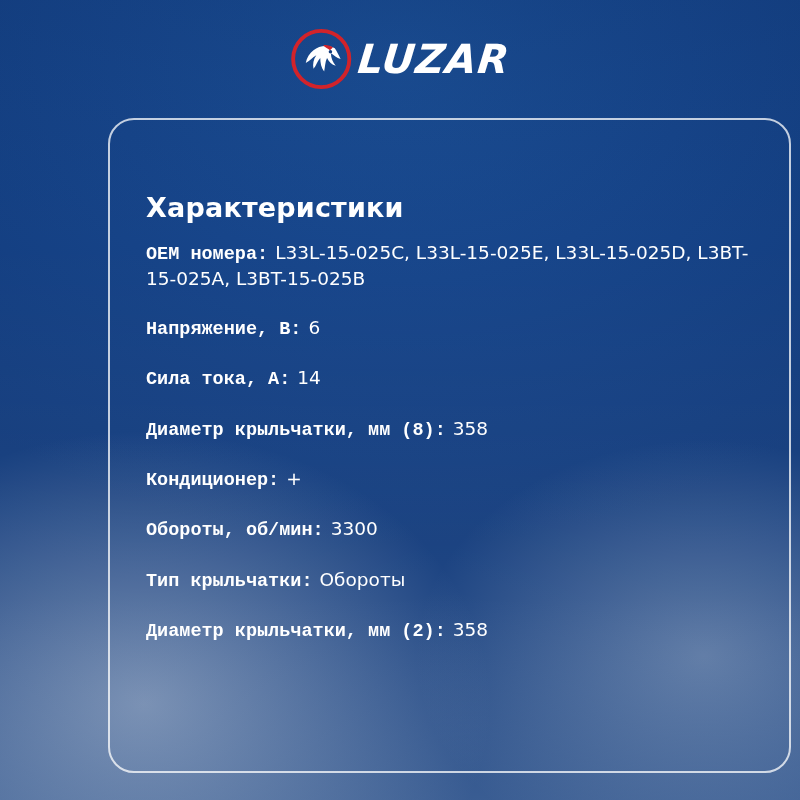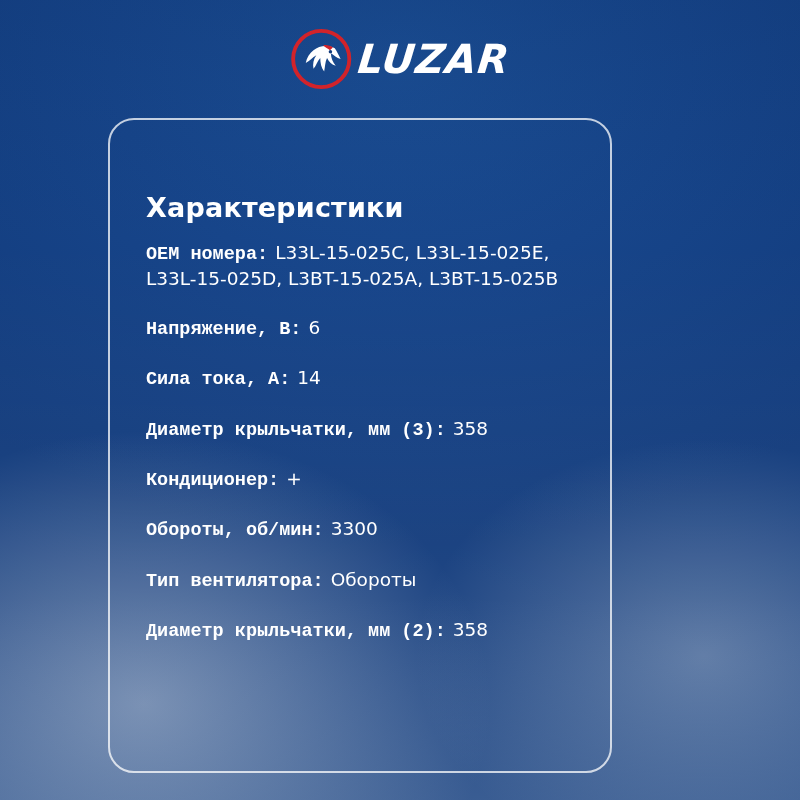--- a/index.html
+++ b/index.html
@@ -62,21 +62,21 @@
     color: #ffffff;
     line-height: 1;
     transform: skewX(-6deg);
   }
 
   
   .card {
     position: absolute;
     left: 108px;
     top: 118px;
-    width: 504px;
+    width: 683px;
     height: 655px;
     box-sizing: border-box;
     border: 2px solid rgba(255,255,255,0.75);
     border-radius: 26px;
     z-index: 2;
   }
 
   .card-inner {
     position: absolute;
     left: 36px;
@@ -145,33 +145,33 @@
 
       <p class="spec-row">
         <span class="spec-label">Напряжение, В:</span><span class="spec-value">6</span>
       </p>
 
       <p class="spec-row">
         <span class="spec-label">Сила тока, А:</span><span class="spec-value">14</span>
       </p>
 
       <p class="spec-row">
-        <span class="spec-label">Диаметр крыльчатки, мм (3):</span><span class="spec-value">358</span>
+        <span class="spec-label">Диаметр крыльчатки, мм (8):</span><span class="spec-value">358</span>
       </p>
 
       <p class="spec-row">
         <span class="spec-label">Кондиционер:</span><span class="spec-value">+</span>
       </p>
 
       <p class="spec-row">
         <span class="spec-label">Обороты, об/мин:</span><span class="spec-value">3300</span>
       </p>
 
       <p class="spec-row">
-        <span class="spec-label">Тип вентилятора:</span><span class="spec-value">Обороты</span>
+        <span class="spec-label">Тип крыльчатки:</span><span class="spec-value">Обороты</span>
       </p>
 
       <p class="spec-row">
         <span class="spec-label">Диаметр крыльчатки, мм (2):</span><span class="spec-value">358</span>
       </p>
 
     </div>
   </div>
 
 </div>

